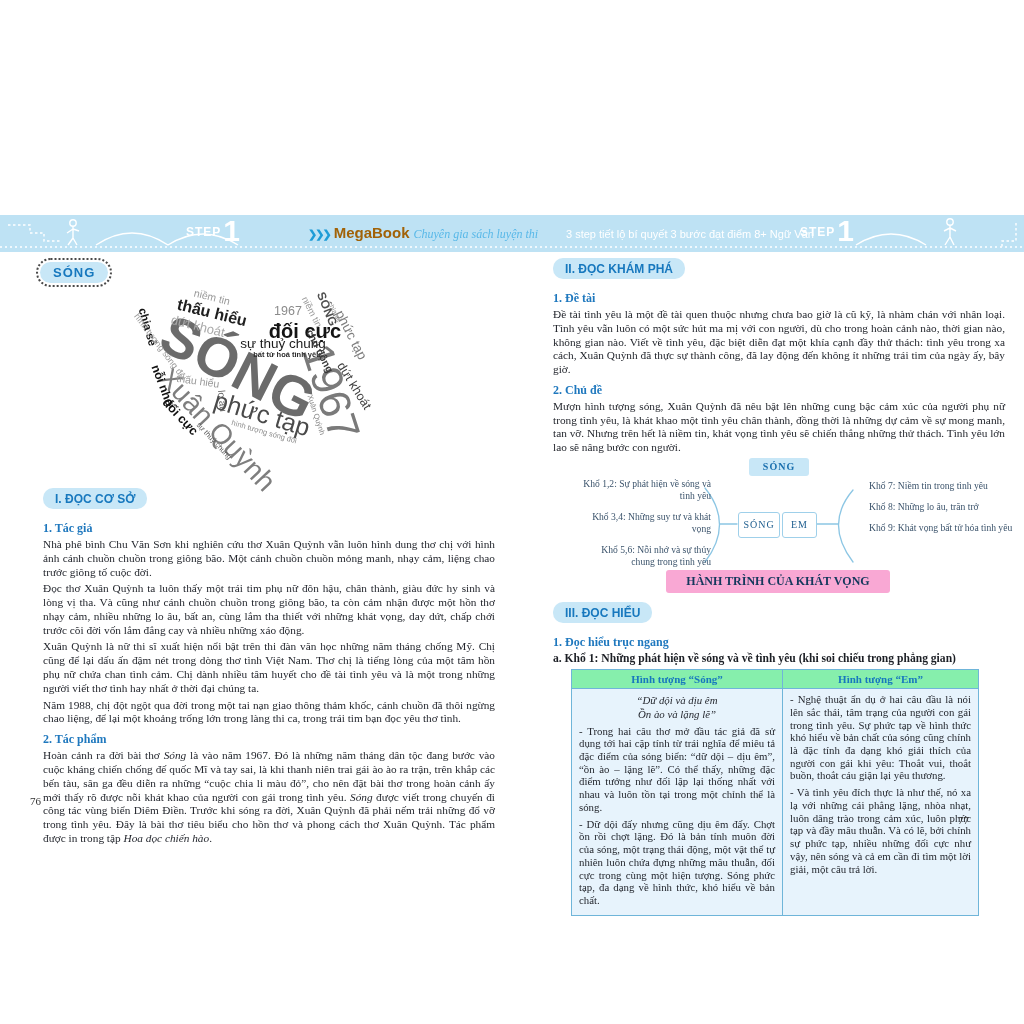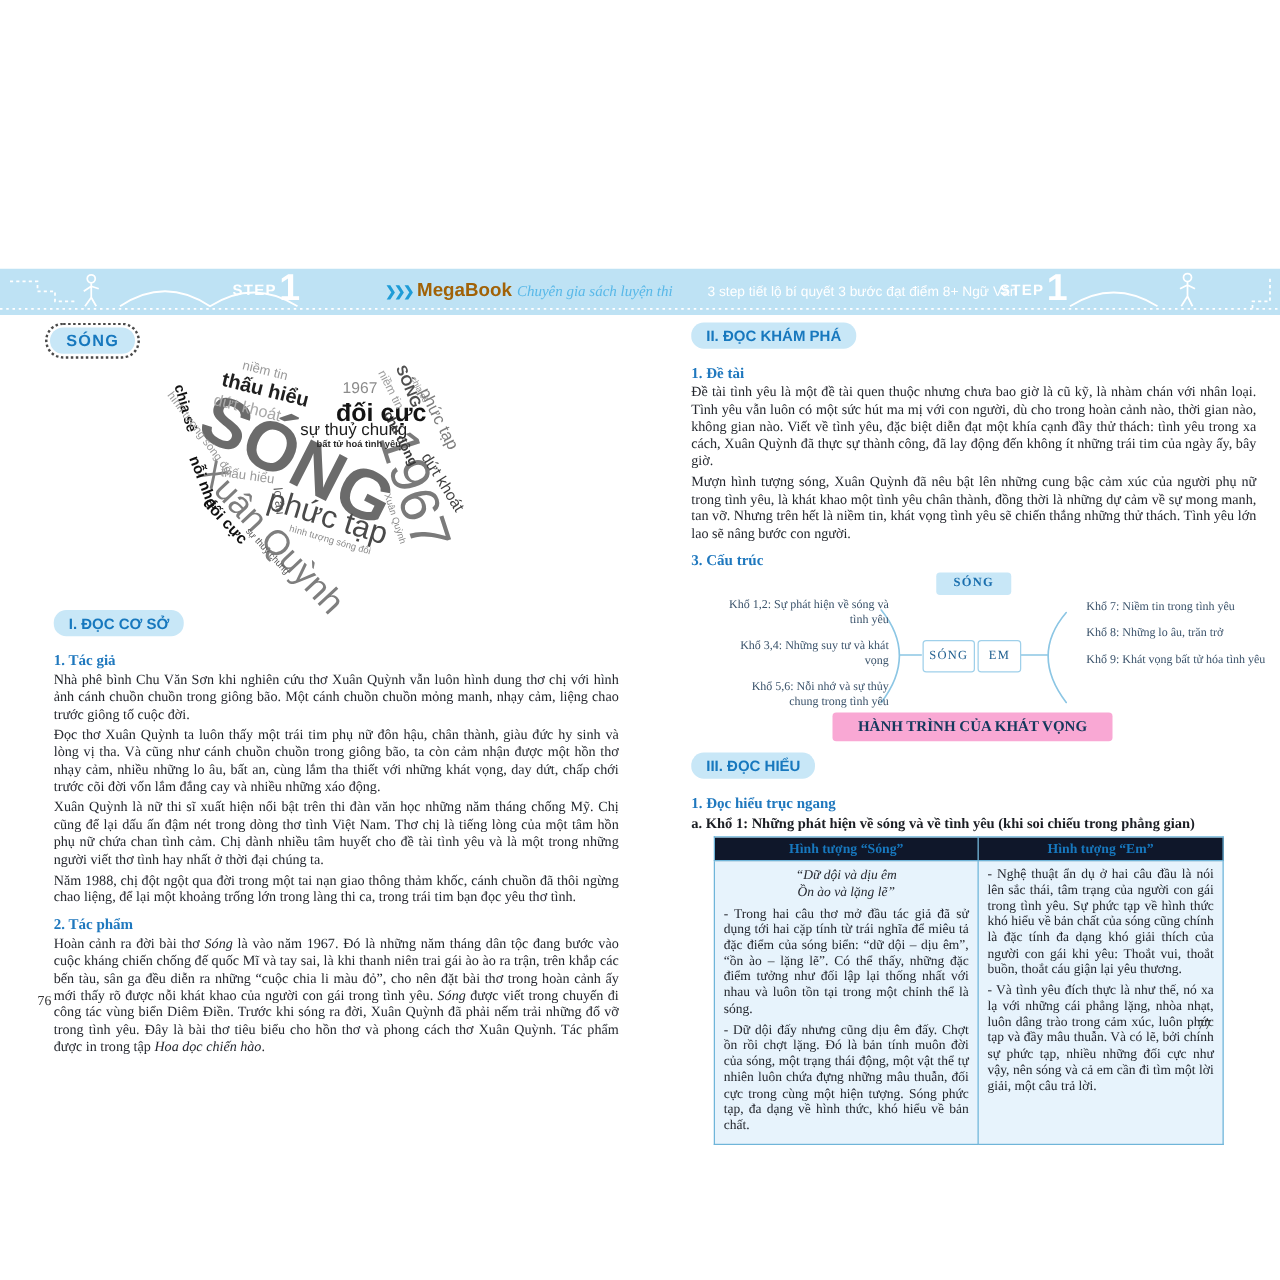--- a/index.html
+++ b/index.html
@@ -43,21 +43,21 @@
              text-align:center;line-height:18px;}
   .dg-box{position:absolute;top:54px;height:24px;background:#fff;border:1px solid #9fd0ea;
           border-radius:3px;color:#1d5d8e;font-size:10px;letter-spacing:1px;text-align:center;line-height:24px;}
   .dg-left{position:absolute;left:30px;top:20px;width:128px;text-align:right;}
   .dg-right{position:absolute;left:292px;top:22px;width:152px;text-align:left;margin-left:24px;}
   .dg-item{font-size:9.6px;line-height:1.25;color:#3b536b;margin-bottom:9px;}
   .dg-banner{position:absolute;left:113px;top:112px;width:224px;height:23px;background:#f9a8d4;
              border-radius:3px;color:#14385c;font-weight:700;font-size:12px;text-align:center;line-height:23px;}
   
   .tbl{border-collapse:collapse;margin-left:18px;width:408px;}
-  .tbl th{background:#0f172a;color:#1778be;font-weight:700;font-size:11px;
+  .tbl th{background:#86efac;color:#1778be;font-weight:700;font-size:11px;
           border:1px solid #6fb5d9;padding:3px 4px;text-align:center;}
   .tbl td{background:#e7f3fc;border:1px solid #6fb5d9;vertical-align:top;
           padding:4px 7px;font-size:10.8px;line-height:1.18;text-align:justify;}
   .tbl td .quote{font-style:italic;text-align:center;margin:1px 0;}
   .tbl td p.cellp{margin:0 0 4px;}
   .tbl .c1{width:196px;}
 </style>
 </head>
 <body>
 
@@ -140,22 +140,22 @@
     <p class="para">Xuân Quỳnh là nữ thi sĩ xuất hiện nổi bật trên thi đàn văn học những năm tháng chống Mỹ. Chị cũng để lại dấu ấn đậm nét trong dòng thơ tình Việt Nam. Thơ chị là tiếng lòng của một tâm hồn phụ nữ chứa chan tình cảm. Chị dành nhiều tâm huyết cho đề tài tình yêu và là một trong những người viết thơ tình hay nhất ở thời đại chúng ta.</p>
     <p class="para">Năm 1988, chị đột ngột qua đời trong một tai nạn giao thông thảm khốc, cánh chuồn đã thôi ngừng chao liệng, để lại một khoảng trống lớn trong làng thi ca, trong trái tim bạn đọc yêu thơ tình.</p>
     <div class="sub">2. Tác phẩm</div>
     <p class="para"><span>Hoàn cảnh ra đời bài thơ </span><span class="it">Sóng</span><span> là vào năm 1967. Đó là những năm tháng dân tộc đang bước vào cuộc kháng chiến chống đế quốc Mĩ và tay sai, là khi thanh niên trai gái ào ào ra trận, trên khắp các bến tàu, sân ga đều diễn ra những “cuộc chia li màu đỏ”, cho nên đặt bài thơ trong hoàn cảnh ấy mới thấy rõ được nỗi khát khao của người con gái trong tình yêu. </span><span class="it">Sóng</span><span> được viết trong chuyến đi công tác vùng biển Diêm Điền. Trước khi sóng ra đời, Xuân Quỳnh đã phải nếm trải những đổ vỡ trong tình yêu. Đây là bài thơ tiêu biểu cho hồn thơ và phong cách thơ Xuân Quỳnh. Tác phẩm được in trong tập </span><span class="it">Hoa dọc chiến hào</span><span>.</span></p>
   </div>
 
   <div class="right-text">
     <div class="pill">II. ĐỌC KHÁM PHÁ</div>
     <div class="sub">1. Đề tài</div>
     <p class="para">Đề tài tình yêu là một đề tài quen thuộc nhưng chưa bao giờ là cũ kỹ, là nhàm chán với nhân loại. Tình yêu vẫn luôn có một sức hút ma mị với con người, dù cho trong hoàn cảnh nào, thời gian nào, không gian nào. Viết về tình yêu, đặc biệt diễn đạt một khía cạnh đầy thử thách: tình yêu trong xa cách, Xuân Quỳnh đã thực sự thành công, đã lay động đến không ít những trái tim của ngày ấy, bây giờ.</p>
+    <div class="sub">2. Chủ đề</div>
     <p class="para">Mượn hình tượng sóng, Xuân Quỳnh đã nêu bật lên những cung bậc cảm xúc của người phụ nữ trong tình yêu, là khát khao một tình yêu chân thành, đồng thời là những dự cảm về sự mong manh, tan vỡ. Nhưng trên hết là niềm tin, khát vọng tình yêu sẽ chiến thắng những thử thách. Tình yêu lớn lao sẽ nâng bước con người.</p>
-    <div class="sub">3. Cấu trúc</div>
 
     
     <div class="diagram">
       <svg width="452" height="138" viewBox="0 0 452 138" style="position:absolute;left:0;top:0;">
         <g stroke="#8cc6e4" stroke-width="1.3" fill="none" stroke-linecap="round">
           <path d="M152,30 Q181,66 152,104"></path>
           <path d="M167,66 L184,66"></path>
           <path d="M300,32 Q271,66 300,104"></path>
           <path d="M262,66 L285,66"></path>
         </g>

